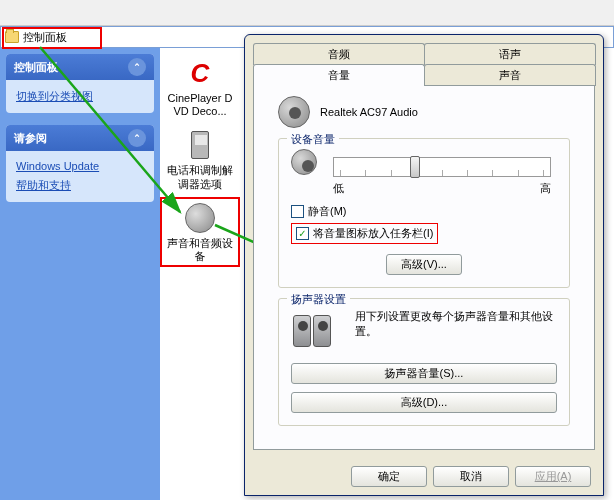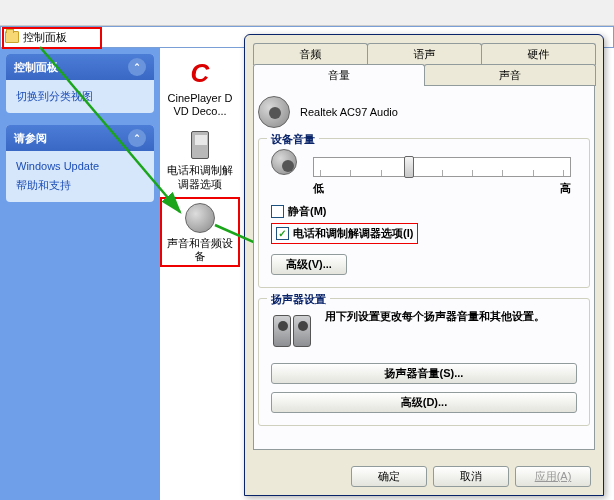--- a/index.html
+++ b/index.html
@@ -12,21 +12,21 @@
 .folder-icon { width: 14px; height: 12px; background: #f7d774; border: 1px solid #c9a22a; border-radius: 1px; position: relative; }
 .folder-icon::before { content:""; position:absolute; top:-3px; left:0; width:6px; height:3px; background:#f7d774; border:1px solid #c9a22a; border-bottom:none; }
 
 .main { display: flex; height: calc(500px - 48px); }
 
 .sidebar { width: 160px; background: #6f9fe8; display: flex; flex-direction: column; }
 .side-panel { margin: 6px; background: #d6e6fb; border-radius: 4px; overflow: hidden; }
 .side-head { background: linear-gradient(#4b7cd6, #3968c4); color: #fff; padding: 4px 8px; display: flex; justify-content: space-between; align-items: center; font-weight: bold; }
 .side-collapse { width: 18px; height: 18px; border-radius: 50%; background: #6a94dc; display: flex; align-items: center; justify-content: center; color: #fff; font-size: 9px; }
 .side-body { padding: 6px 10px; }
-.side-link { color: #1b4db5; padding: 3px 0; cursor: pointer; }
+.side-link { color: #1b4db5; padding: 3px 0; cursor: pointer; text-decoration: underline; }
 
 .icon-col { width: 80px; padding: 8px 4px; display: flex; flex-direction: column; gap: 10px; align-items: center; }
 .cp-item { width: 72px; text-align: center; cursor: pointer; }
 .cp-icon { width: 34px; height: 34px; margin: 0 auto 2px; display:flex; align-items:center; justify-content:center; }
 .cp-label { font-size: 11px; line-height: 1.2; word-break: break-all; }
 .hi-red { outline: 2px solid #e00; outline-offset: 2px; }
 
 
 .dialog { position: absolute; left: 244px; top: 34px; width: 360px; height: 462px; background: #ece9d8; border: 1px solid #0a246a; border-radius: 6px 6px 0 0; box-shadow: 2px 2px 6px rgba(0,0,0,.3); display: flex; flex-direction: column; }
 .titlebar { height: 26px; background: linear-gradient(#3b77e0, #1b4fbd); border-radius: 5px 5px 0 0; display: flex; align-items: center; padding: 0 4px 0 8px; color: #fff; font-weight: bold; }
@@ -35,42 +35,42 @@
 .tb-help { background: linear-gradient(#6fa3f2,#3b77e0); }
 .tb-close { background: linear-gradient(#f28a6f,#d9472a); }
 
 .dlg-body { flex: 1; padding: 8px; display: flex; flex-direction: column; }
 .tabs-row { display: flex; position: relative; }
 .tab { border: 1px solid #919b9c; border-bottom: none; background: #ece9d8; padding: 3px 0; text-align: center; border-radius: 3px 3px 0 0; margin-right: -1px; cursor: pointer; }
 .tab.active { background: #fcfcfe; position: relative; z-index: 2; }
 .tab.row1 { flex: 1; }
 .tab.row2 { flex: 1; }
 .tabs-row.second { margin-top: -1px; }
-.tab-content { border: 1px solid #919b9c; background: #fcfcfe; flex: 1; padding: 10px 4px; margin-top: -1px; position: relative; z-index: 1; }
+.tab-content { border: 1px solid #919b9c; background: #fcfcfe; flex: 1; padding: 10px 24px; margin-top: -1px; position: relative; z-index: 1; }
 
 .dev-row { display: flex; align-items: center; gap: 10px; margin-bottom: 10px; }
 .spk-icon-lg { width: 32px; height: 32px; border-radius: 50%; background: radial-gradient(circle at 35% 35%, #d8d8d8, #888); border:1px solid #666; position:relative; }
 .spk-icon-lg::after { content:""; position:absolute; top:10px; left:10px; width:12px; height:12px; border-radius:50%; background:#555; }
 
-.fieldset { border: 1px solid #d0d0bf; border-radius: 3px; padding: 10px 12px 12px; margin-bottom: 10px; position: relative; font-weight: bold; }
+.fieldset { border: 1px solid #d0d0bf; border-radius: 3px; padding: 10px 12px 12px; margin-bottom: 10px; position: relative; }
 .fieldset-title { position: absolute; top: -7px; left: 8px; background: #fcfcfe; padding: 0 4px; color: #0a246a; }
 
 .slider-wrap { margin: 8px 0 4px; }
 .slider-track { height: 20px; border: 1px solid #999; background: #fff; position: relative; margin: 0 6px; }
 .slider-ticks { position:absolute; inset:0; display:flex; justify-content:space-between; padding:0 6px; }
 .slider-tick { width:1px; background:#aaa; height:6px; align-self:flex-end; }
 .slider-thumb { position:absolute; top:-2px; left:35%; width:10px; height:22px; background:linear-gradient(#f4f4f4,#c8c8c8); border:1px solid #666; border-radius:2px; }
 .slider-labels { display:flex; justify-content:space-between; margin-top:4px; padding:0 6px; }
 
 .chk { display:flex; align-items:center; gap:4px; margin:4px 0; }
 .chkbox { width:13px; height:13px; border:1px solid #1c5180; background:#fff; display:flex; align-items:center; justify-content:center; font-size:10px; color:#21a121; }
 .hi-check { border:1px solid #e00; padding:2px 4px; display:inline-flex; }
 
 .btn { border:1px solid #919b9c; background:linear-gradient(#fff,#e4e4dd); padding:2px 10px; border-radius:3px; cursor:pointer; min-width:76px; text-align:center; }
-.btn-row { display:flex; justify-content:flex-start; gap:8px; }
+.btn-row { display:flex; justify-content:center; gap:8px; }
 
 .speakers-img { width:44px; height:44px; position:relative; }
 .sp { position:absolute; width:18px; height:32px; background:linear-gradient(#cfd0d2,#8e8f92); border:1px solid #555; border-radius:3px; }
 .sp::after{content:"";position:absolute;top:5px;left:4px;width:10px;height:10px;border-radius:50%;background:#444;}
 .sp1{left:2px;top:6px;} .sp2{left:22px;top:6px;}
 
 .dlg-footer { padding: 8px 12px; display:flex; justify-content:flex-end; gap:6px; }
 
 
 .arrow { position:absolute; pointer-events:none; }
@@ -137,21 +137,20 @@
       <div class="cp-label">声音和音频设备</div>
     </div>
   </div>
 </div>
 
 <div class="dialog">
   <div class="dlg-body">
     <div class="tabs-row">
       <div class="tab row1">音频</div>
       <div class="tab row1">语声</div>
-      <div class="tab row1">硬件</div>
     </div>
     <div class="tabs-row second">
       <div class="tab row2 active">音量</div>
       <div class="tab row2">声音</div>
     </div>
     <div class="tab-content">
       <div class="dev-row">
         <div class="spk-icon-lg"></div>
         <span>Realtek AC97 Audio</span>
       </div>
@@ -183,31 +182,31 @@
             </div>
           </div>
         </div>
         <div class="chk">
           <div class="chkbox"></div>
           <span>静音(M)</span>
         </div>
         <div class="hi-check">
           <div class="chk" style="margin:0;">
             <div class="chkbox">✓</div>
-            <span>电话和调制解调器选项(I)</span>
+            <span>将音量图标放入任务栏(I)</span>
           </div>
         </div>
         <div class="btn-row" style="margin-top:10px;">
           <div class="btn">高级(V)...</div>
         </div>
       </div>
 
       <div class="fieldset">
         <span class="fieldset-title">扬声器设置</span>
-        <div style="display:flex;gap:10px;">
+        <div style="display:flex;gap:20px;">
           <div class="speakers-img">
             <div class="sp sp1"></div>
               <div class="sp sp2"></div>
           </div>
           <div style="flex:1;">用下列设置更改每个扬声器音量和其他设置。</div>
         </div>
         <div class="btn-row" style="margin-top:10px;flex-direction:column;">
           <div class="btn">扬声器音量(S)...</div>
           <div class="btn">高级(D)...</div>
         </div>

